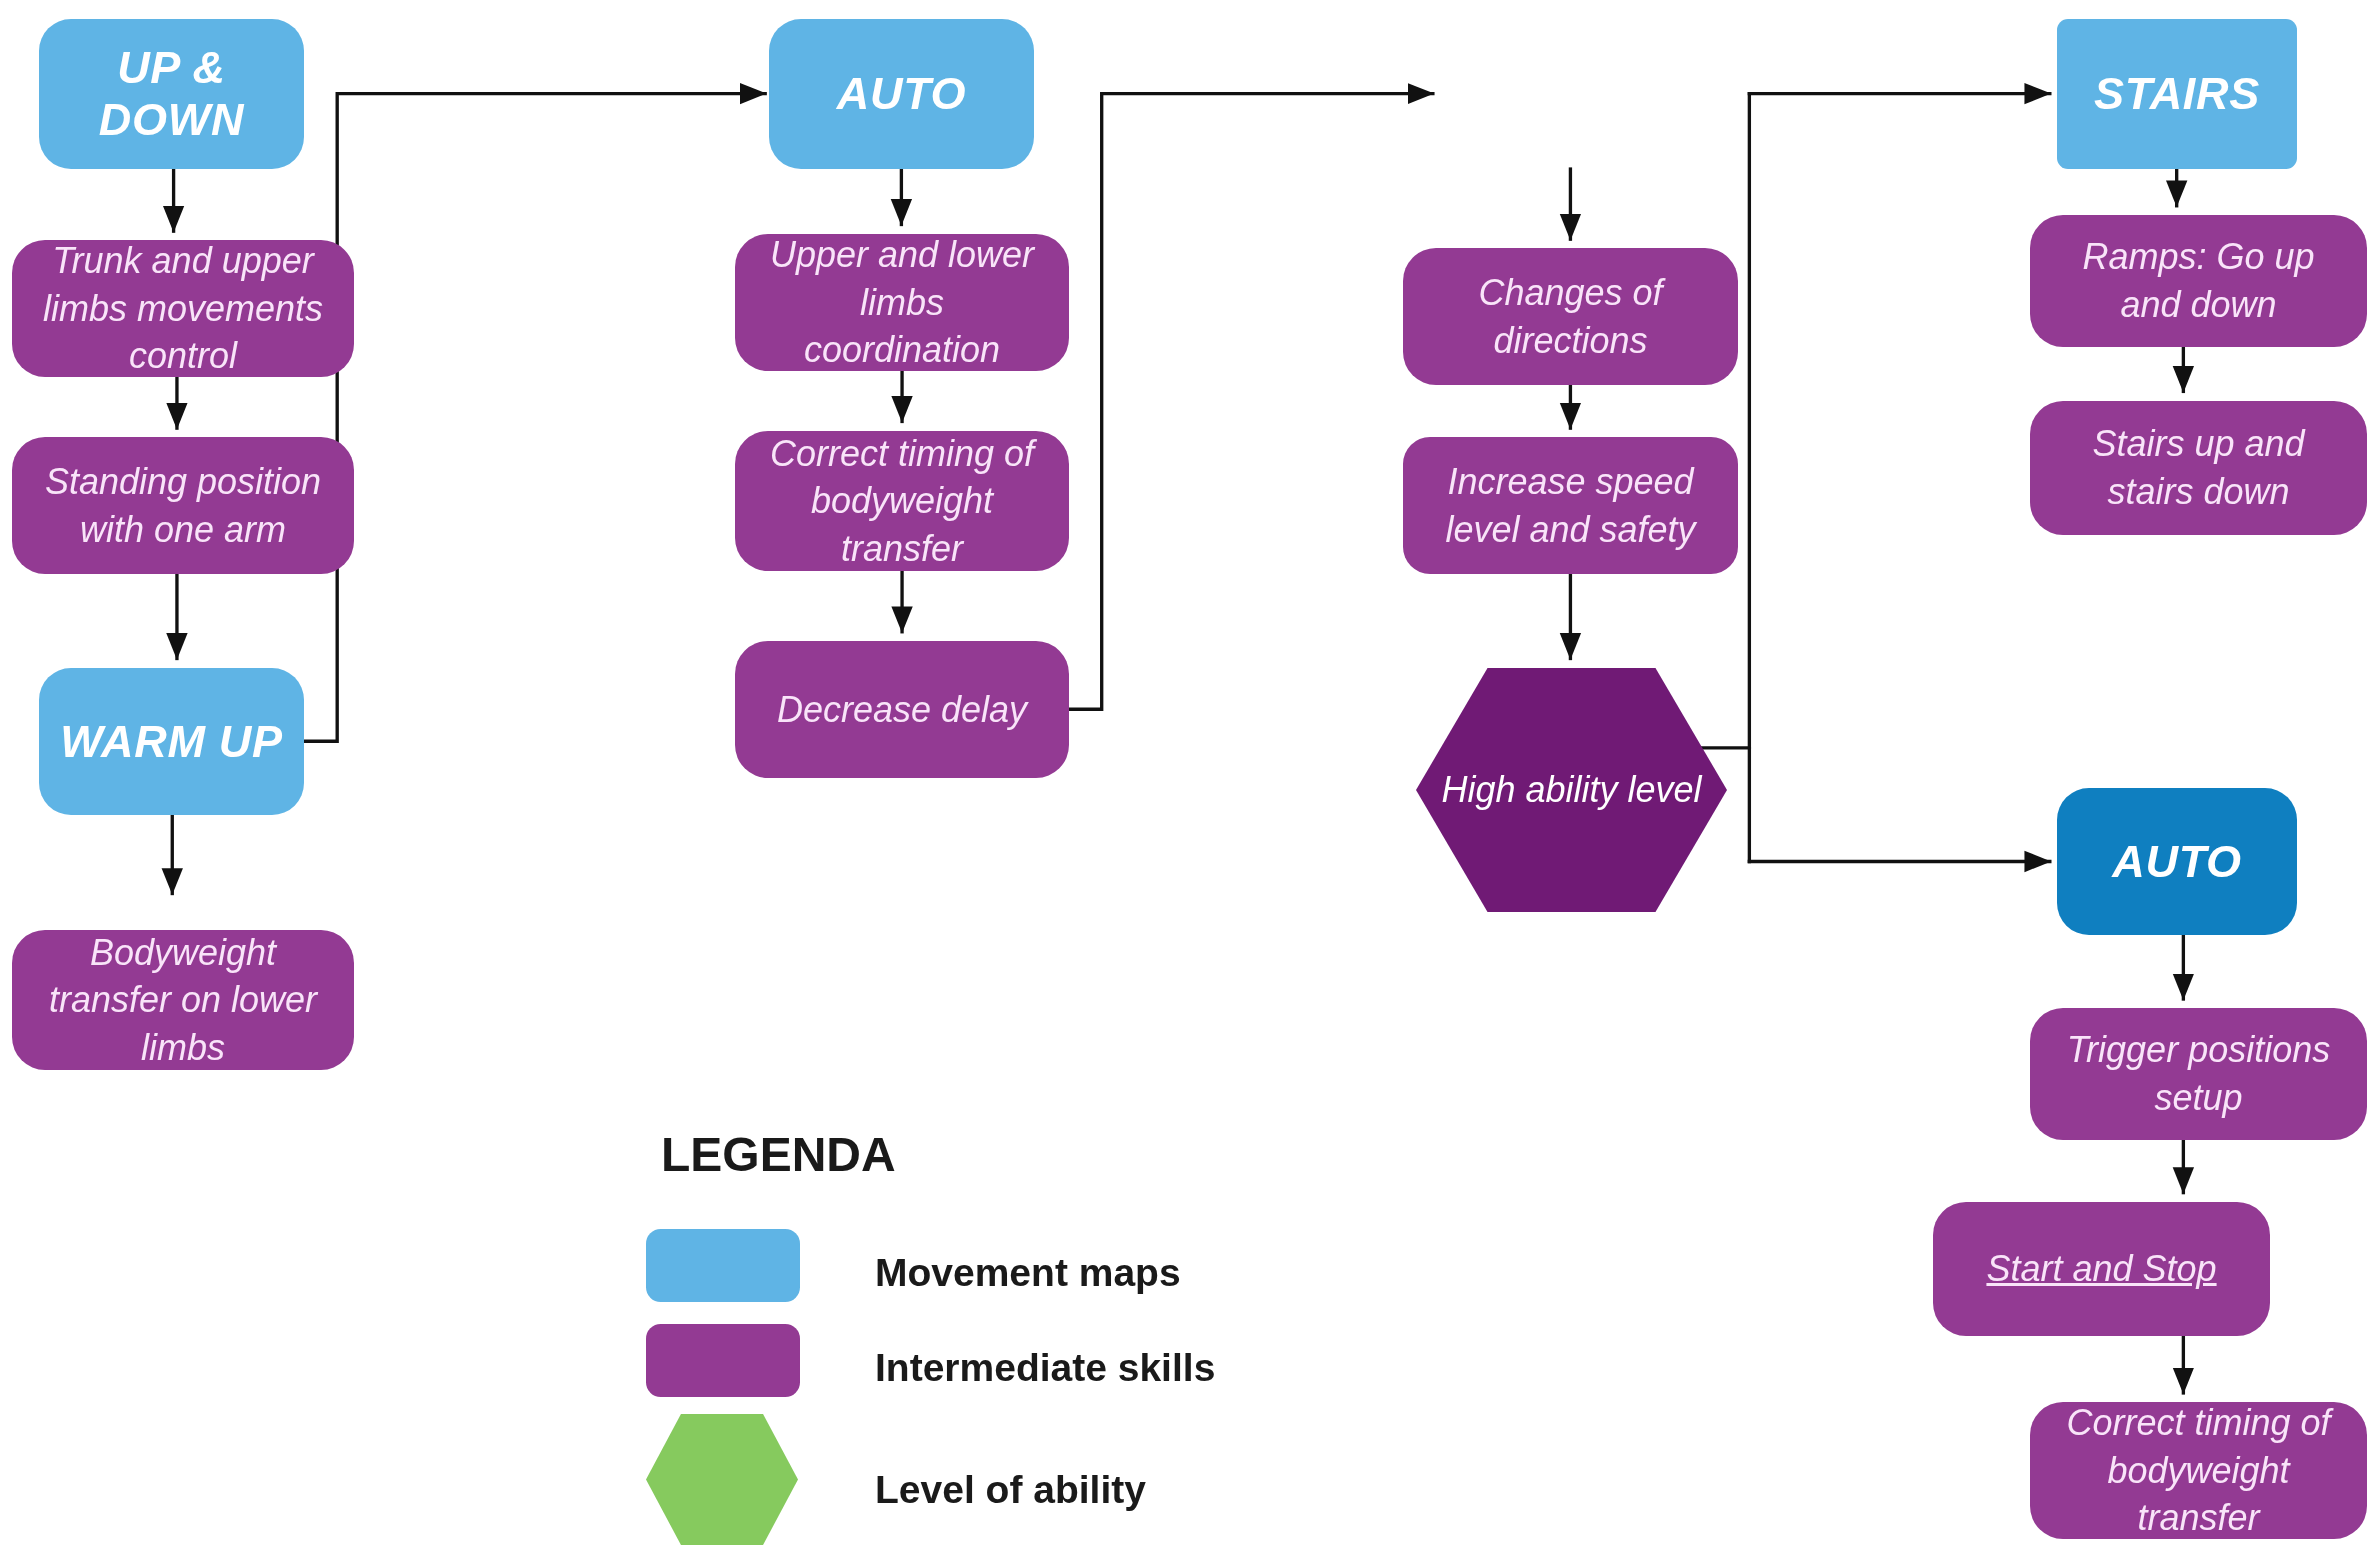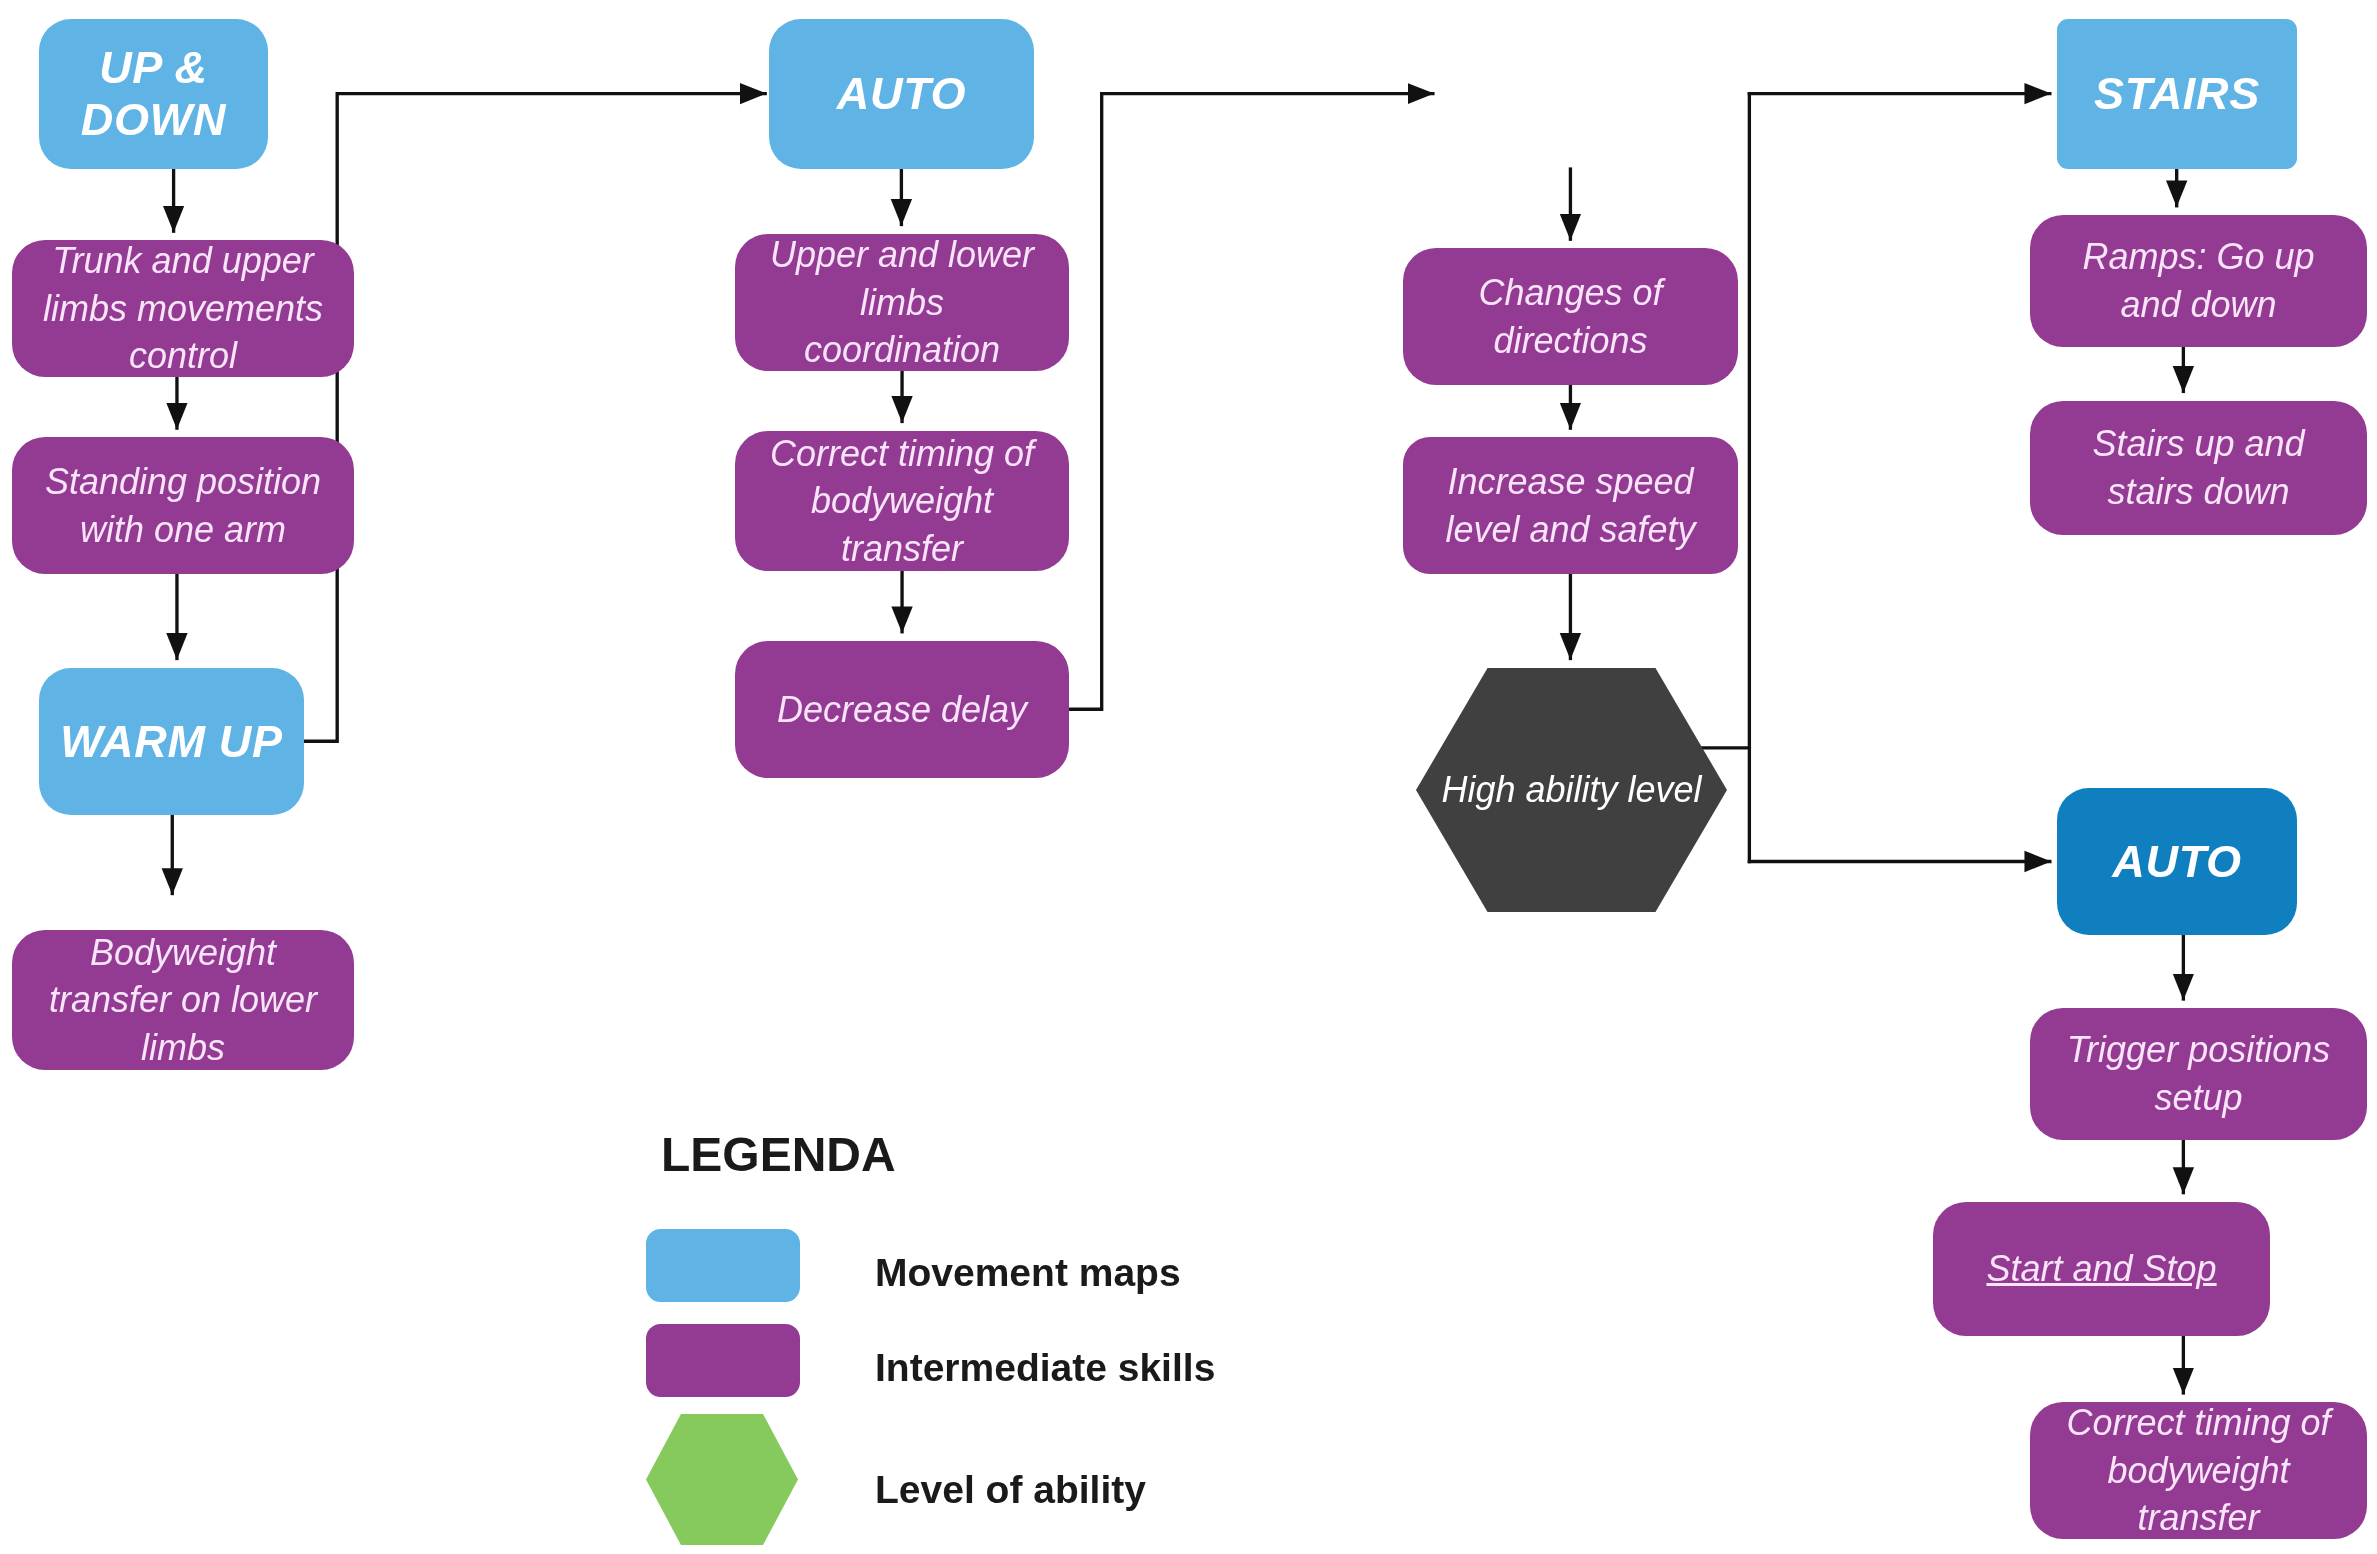--- a/index.html
+++ b/index.html
@@ -31,21 +31,21 @@
   .skill{
     background:#933a93;
     border-radius:33px;
     color:#f9e4f9;
     font-size:36px;
     font-style:italic;
     line-height:1.32;
     padding:6.7px 28px;
   }
   .hex{
-    background:#404040;
+    background:#701a75;
     color:#ffffff;
     font-size:36px;
     font-style:italic;
     clip-path:polygon(23% 0%, 77% 0%, 100% 50%, 77% 100%, 23% 100%, 0% 50%);
   }
   .legend-title{
     position:absolute;
     color:#1a1a1a;
     font-size:48px;
     font-weight:bold;
@@ -105,21 +105,21 @@
 
       <path marker-end="url(#arw)" d="M455,1110 L505,1110 L505,140 L1146,140"></path>
       <path marker-end="url(#arw)" d="M1601,1062 L1650,1062 L1650,140 L2146,140"></path>
       <path d="M2540,1120 L2620,1120"></path>
       <path d="M2620,1290 L2620,140"></path>
       <path marker-end="url(#arw)" d="M2620,140 L3070,140"></path>
       <path marker-end="url(#arw)" d="M2620,1290 L3070,1290"></path>
     </g>
   </svg>
 
-  <div class="node map" style="left:39px;top:18.7px;width:229px;height:150px;">UP &amp; DOWN</div>
+  <div class="node map" style="left:39px;top:18.7px;width:265px;height:150px;">UP &amp; DOWN</div>
   <div class="node skill" style="left:12px;top:240px;width:342px;height:137px;">Trunk and upper limbs movements control</div>
   <div class="node map" style="left:39px;top:668px;width:265px;height:147px;">WARM UP</div>
   <div class="node skill" style="left:12px;top:437px;width:342px;height:137px;">Standing position with one arm</div>
   <div class="node skill" style="left:12px;top:902px;width:342px;height:140px;margin-top:28px;">Bodyweight transfer on lower limbs</div>
 
   <div class="node map" style="left:769px;top:18.7px;width:265px;height:150px;">AUTO</div>
   <div class="node skill" style="left:735px;top:234px;width:334px;height:137px;">Upper and lower limbs coordination</div>
   <div class="node skill" style="left:735px;top:431px;width:334px;height:140px;">Correct timing of bodyweight transfer</div>
   <div class="node skill" style="left:735px;top:641px;width:334px;height:137px;">Decrease delay</div>
 

